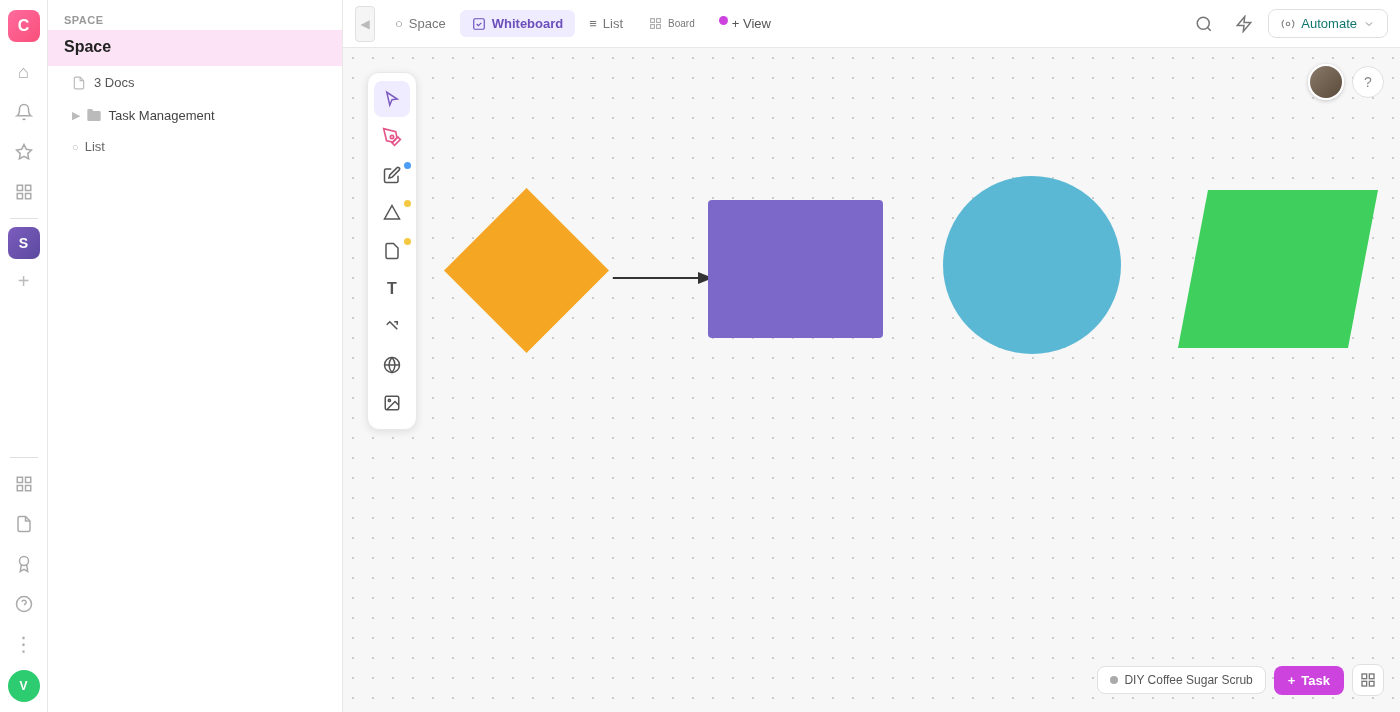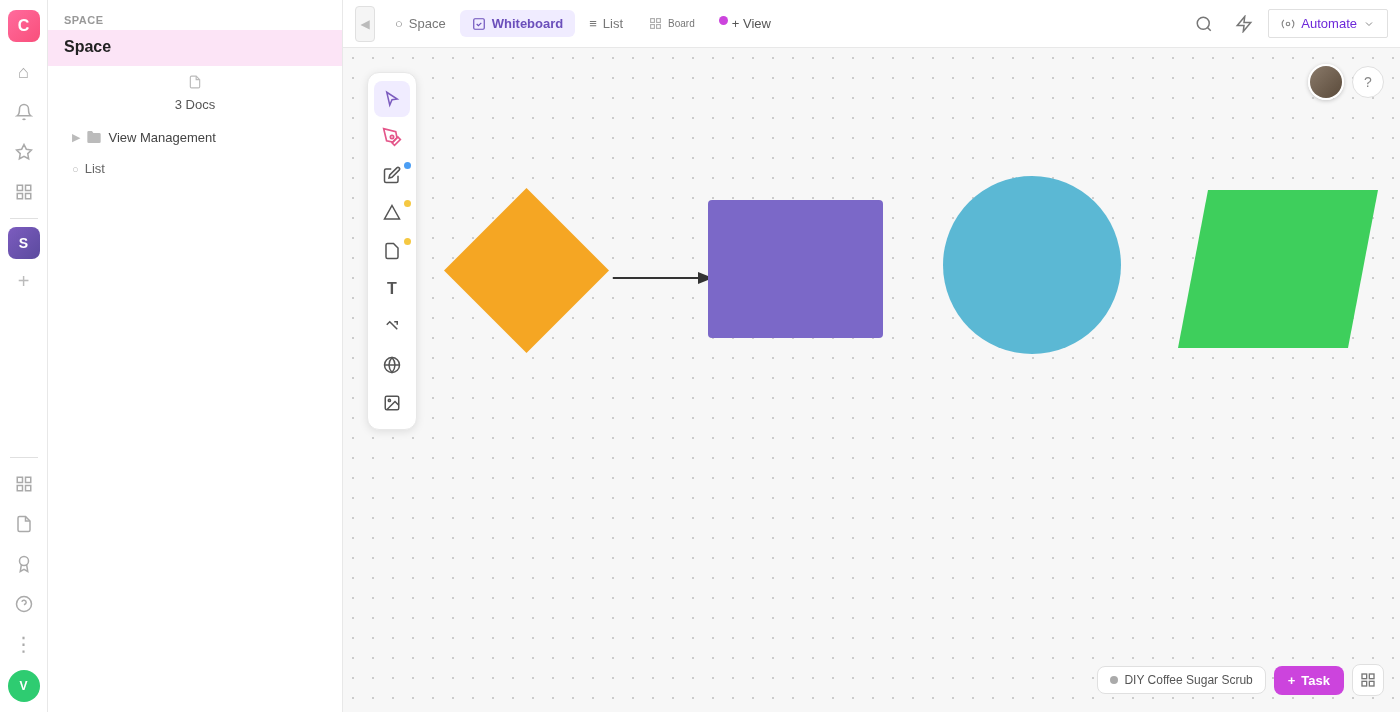--- a/index.html
+++ b/index.html
@@ -88,34 +88,34 @@
 
   <div style="width:32px;height:32px;border-radius:50%;background:#2ecc71;display:flex;align-items:center;justify-content:center;color:white;font-size:12px;font-weight:bold;cursor:pointer;margin-top:4px;">
     <span>V</span>
   </div>
 </nav>
 
 <aside style="width:295px;background:#fff;border-right:1px solid #e8e8e8;display:flex;flex-direction:column;">
   <div style="padding:14px 16px 4px 16px;font-size:11px;color:#999;font-weight:600;letter-spacing:0.5px;text-transform:uppercase;">SPACE</div>
   <div style="padding:8px 16px 10px 16px;font-size:16px;font-weight:700;color:#222;background:#fce4f6;margin:0;">Space</div>
 
-  <div style="padding:7px 16px;display:flex;align-items:center;gap:8px;cursor:pointer;font-size:13px;color:#555;margin:2px 8px;border-radius:6px;flex-direction:column;">
+  <div style="padding:7px 16px;display:flex;align-items:center;gap:8px;cursor:pointer;font-size:13px;color:#555;margin:2px 8px;border-radius:6px;">
     <svg width="14" height="14" viewBox="0 0 24 24" fill="none" stroke="#bbb" stroke-width="2">
         <path d="M14 2H6a2 2 0 0 0-2 2v16a2 2 0 0 0 2 2h12a2 2 0 0 0 2-2V8z"></path>
         <polyline points="14 2 14 8 20 8"></polyline>
       </svg>
     <span>3 Docs</span>
   </div>
 
   <div style="padding:7px 16px;display:flex;align-items:center;gap:6px;cursor:pointer;font-size:13px;color:#444;margin:1px 8px;border-radius:6px;">
     <span style="color:#bbb;font-size:11px;">▶</span>
     <svg width="16" height="16" viewBox="0 0 24 24" fill="#bbb" stroke="none">
         <path d="M22 19a2 2 0 0 1-2 2H4a2 2 0 0 1-2-2V5a2 2 0 0 1 2-2h5l2 3h9a2 2 0 0 1 2 2z"></path>
       </svg>
-    <span>View Management</span>
+    <span>Task Management</span>
   </div>
 
   <div style="padding:7px 16px;display:flex;align-items:center;gap:6px;cursor:pointer;font-size:13px;color:#666;margin:1px 8px;border-radius:6px;">
     <span style="color:#bbb;font-size:11px;">○</span>
     <span>List</span>
   </div>
 </aside>
 
 <main style="flex:1;display:flex;flex-direction:column;background:#f7f7f7;">
 
@@ -161,21 +161,21 @@
         <svg width="18" height="18" viewBox="0 0 24 24" fill="none" stroke="#777" stroke-width="2">
             <circle cx="11" cy="11" r="8"></circle>
             <line x1="21" y1="21" x2="16.65" y2="16.65"></line>
           </svg>
       </div>
       <div style="width:32px;height:32px;display:flex;align-items:center;justify-content:center;cursor:pointer;color:#777;">
         <svg width="18" height="18" viewBox="0 0 24 24" fill="none" stroke="#777" stroke-width="2">
             <polygon points="13 2 3 14 12 14 11 22 21 10 12 10 13 2"></polygon>
           </svg>
       </div>
-      <div style="display:flex;align-items:center;gap:6px;padding:6px 12px;border:1px solid #e0e0e0;border-radius:2px;cursor:pointer;font-size:13px;color:#6d28d9;background:#fff;">
+      <div style="display:flex;align-items:center;gap:6px;padding:6px 12px;border:1px solid #e0e0e0;border-radius:8px;cursor:pointer;font-size:13px;color:#0f766e;background:#fff;">
         <svg width="14" height="14" viewBox="0 0 24 24" fill="none" stroke="#888" stroke-width="2">
             <circle cx="12" cy="12" r="3"></circle>
             <path d="M19.07 4.93a10 10 0 0 1 0 14.14M4.93 4.93a10 10 0 0 0 0 14.14"></path>
           </svg>
         <span>Automate</span>
         <svg width="12" height="12" viewBox="0 0 24 24" fill="none" stroke="#888" stroke-width="2">
             <polyline points="6 9 12 15 18 9"></polyline>
           </svg>
       </div>
     </div>

